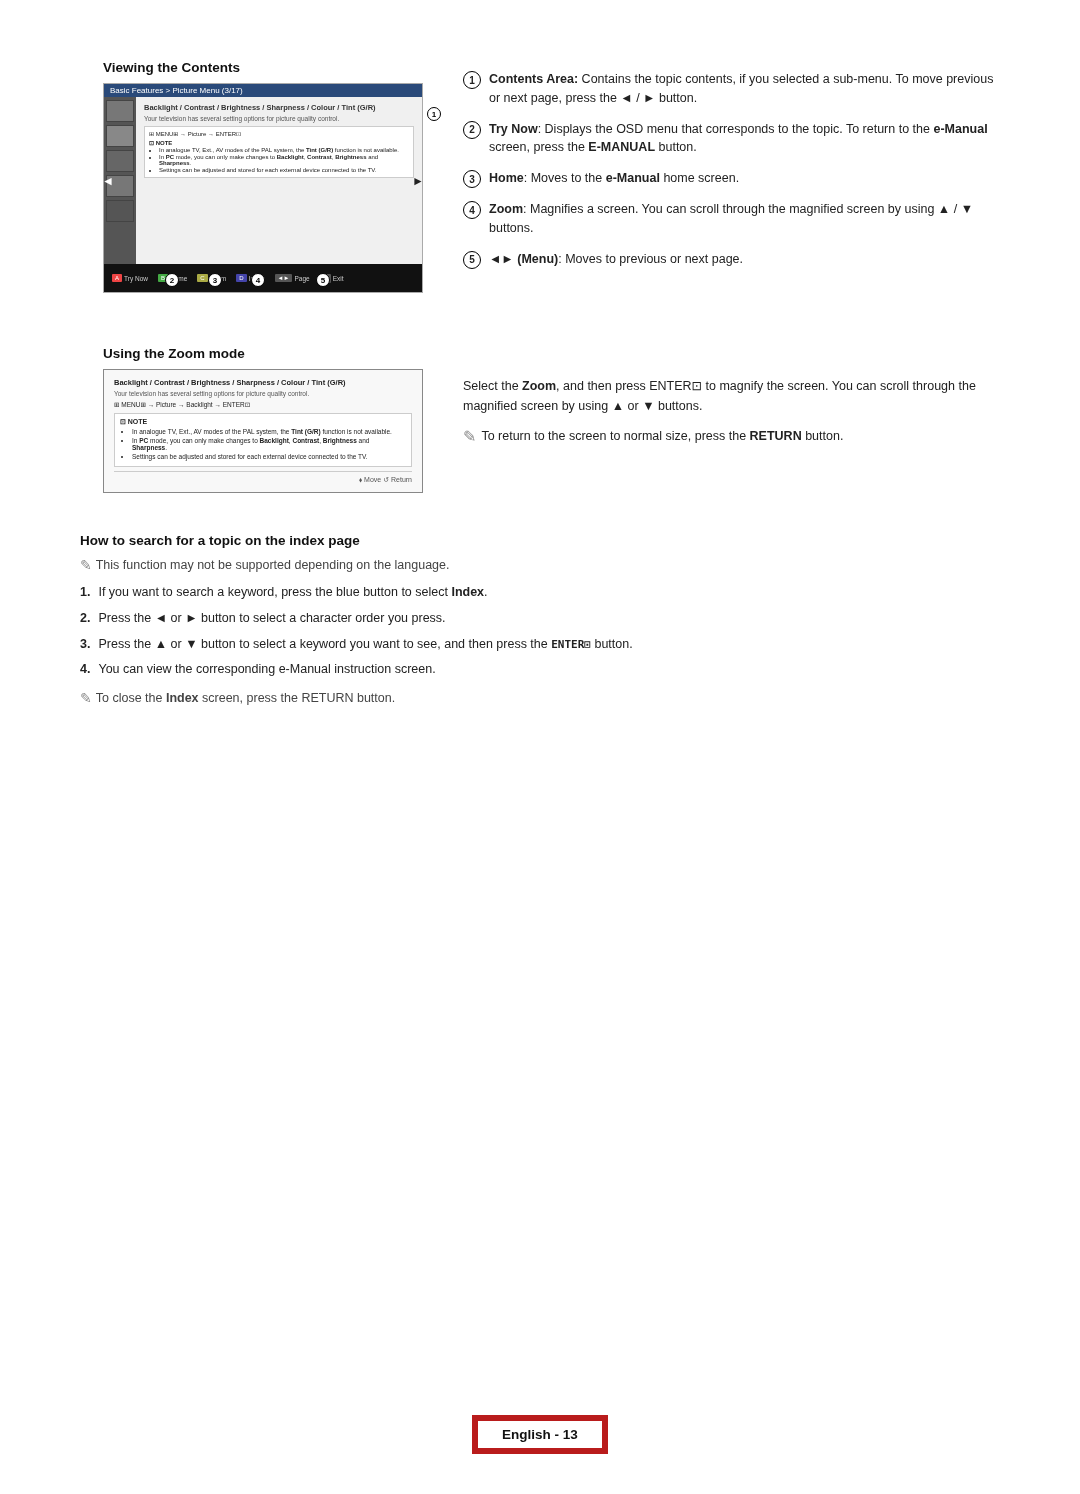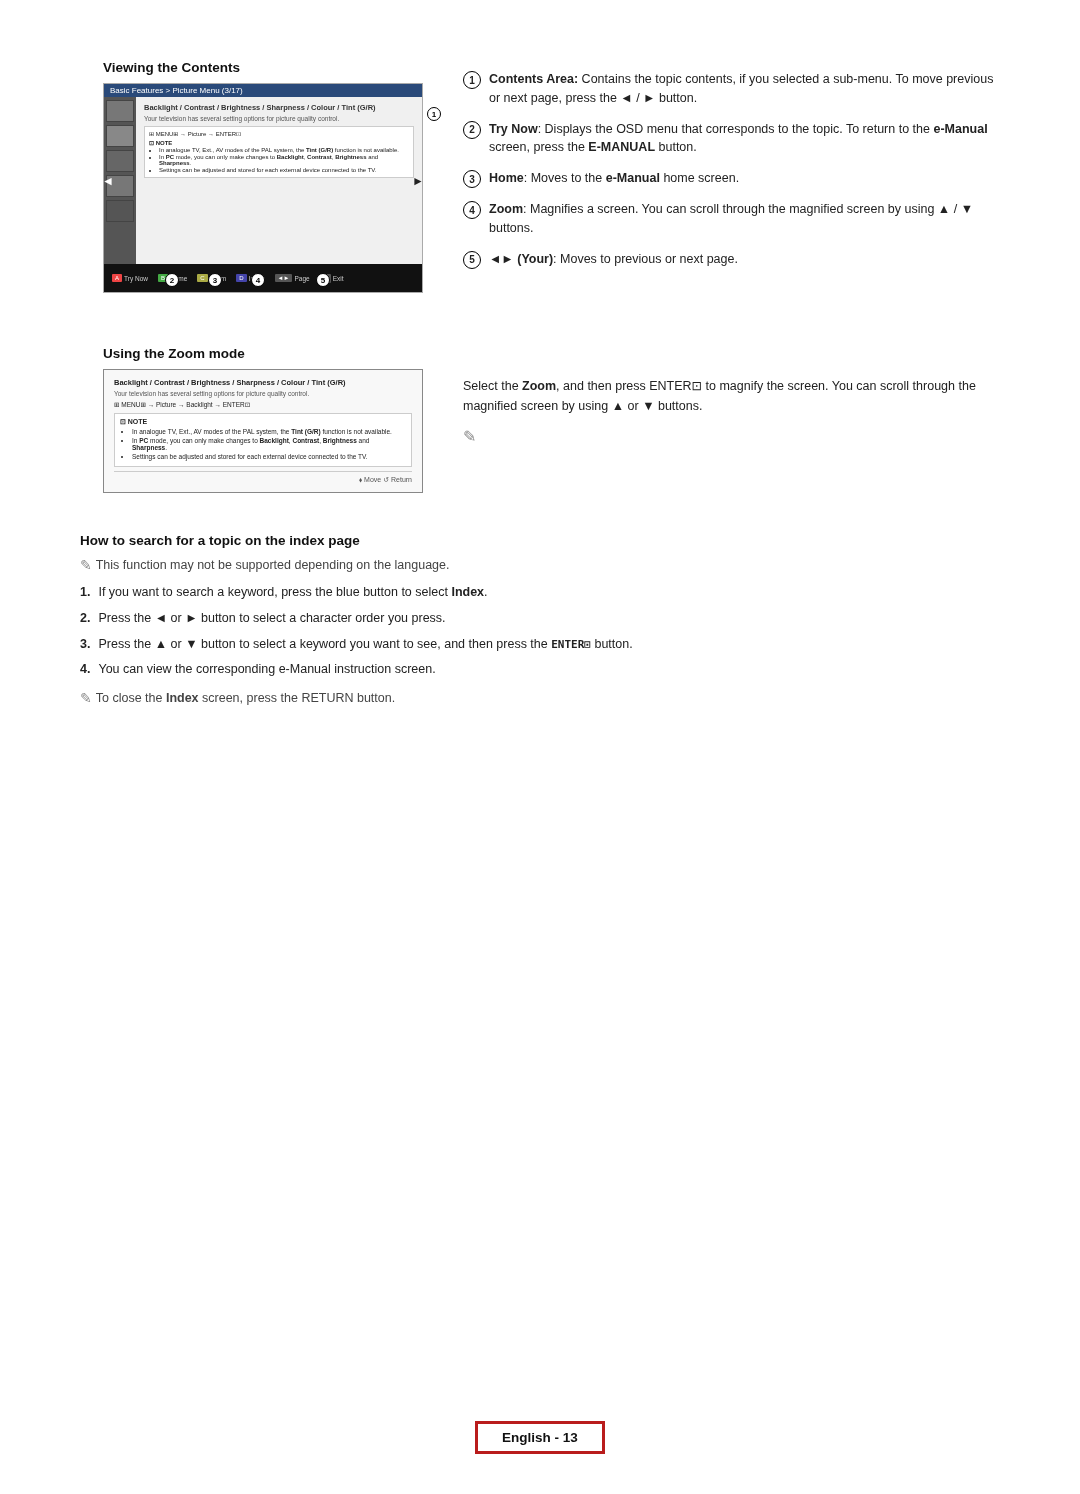--- a/index.html
+++ b/index.html
@@ -292,21 +292,21 @@
       font-size: 12.5px;
       line-height: 1.5;
     }
 
     .ordered-list li .li-num {
       font-weight: bold;
       flex-shrink: 0;
     }
 
     .footer-badge {
-      border: 3px solid #b91c1c;
+      border: 6px solid #b91c1c;
       padding: 6px 24px;
       font-size: 13.5px;
       font-weight: bold;
       color: #111;
     }
 
     
     b, strong { font-weight: bold; }
 
     .kbd {
@@ -394,21 +394,21 @@
         <li>
           <div class="circle-num">3</div>
           <div><b>Home</b>: Moves to the <b>e-Manual</b> home screen.</div>
         </li>
         <li>
           <div class="circle-num">4</div>
           <div><b>Zoom</b>: Magnifies a screen. You can scroll through the magnified screen by using ▲ / ▼ buttons.</div>
         </li>
         <li>
           <div class="circle-num">5</div>
-          <div>◄► <b>(Your)</b>: Moves to previous or next page.</div>
+          <div>◄► <b>(Menu)</b>: Moves to previous or next page.</div>
         </li>
       </ul>
     </div>
   </div>
 
   <div class="two-col" style="margin-bottom:40px;justify-content:flex-end;">
     <div class="col-left">
       <div class="section-heading">Using the Zoom mode</div>
       <div class="zoom-box">
         <div class="zoom-box-title">Backlight / Contrast / Brightness / Sharpness / Colour / Tint (G/R)</div>
@@ -423,20 +423,21 @@
           </ul>
         </div>
         <div class="zoom-box-bottom">⬧ Move  ↺ Return</div>
       </div>
     </div>
     <div class="col-right" style="padding-top:30px;">
       <div class="zoom-right-text">
         <p>Select the <strong>Zoom</strong>, and then press ENTER⊡ to magnify the screen. You can scroll through the magnified screen by using ▲ or ▼ buttons.</p>
         <p style="display:flex; align-items:flex-start; gap:5px;">
           <span style="font-size:16px; color:#888; flex-shrink:0; margin-top:-2px;">✎</span>
+          <span>To return to the screen to normal size, press the <strong>RETURN</strong> button.</span>
         </p>
       </div>
     </div>
   </div>
 
   <div class="index-section">
     <div class="section-heading">How to search for a topic on the index page</div>
     <div class="note-line">
       <span class="note-symbol">✎</span>
       <span>This function may not be supported depending on the language.</span>

